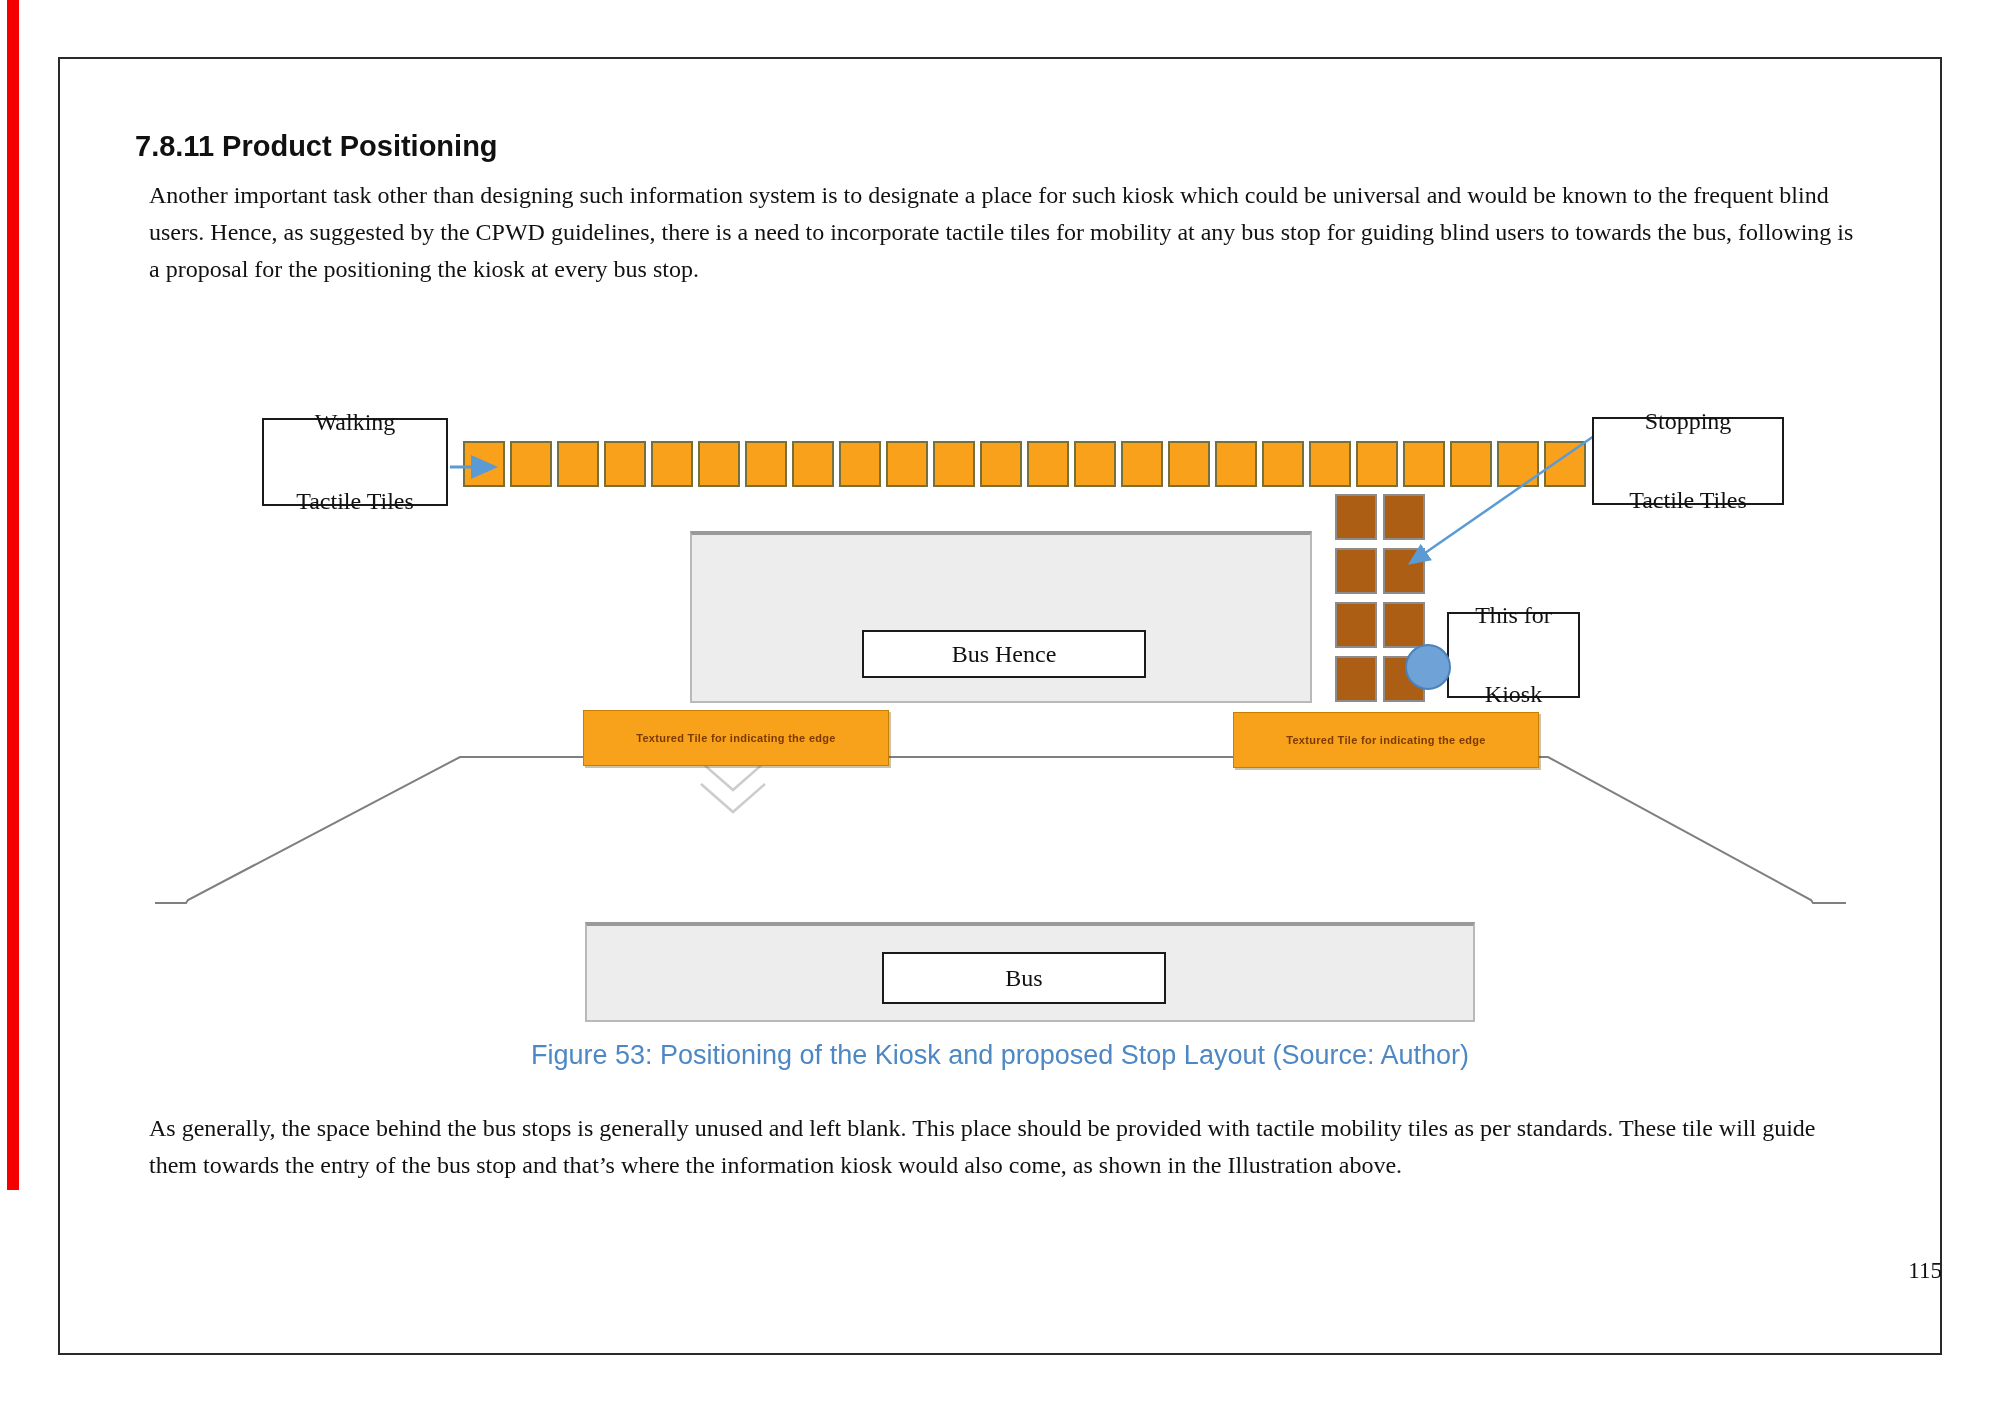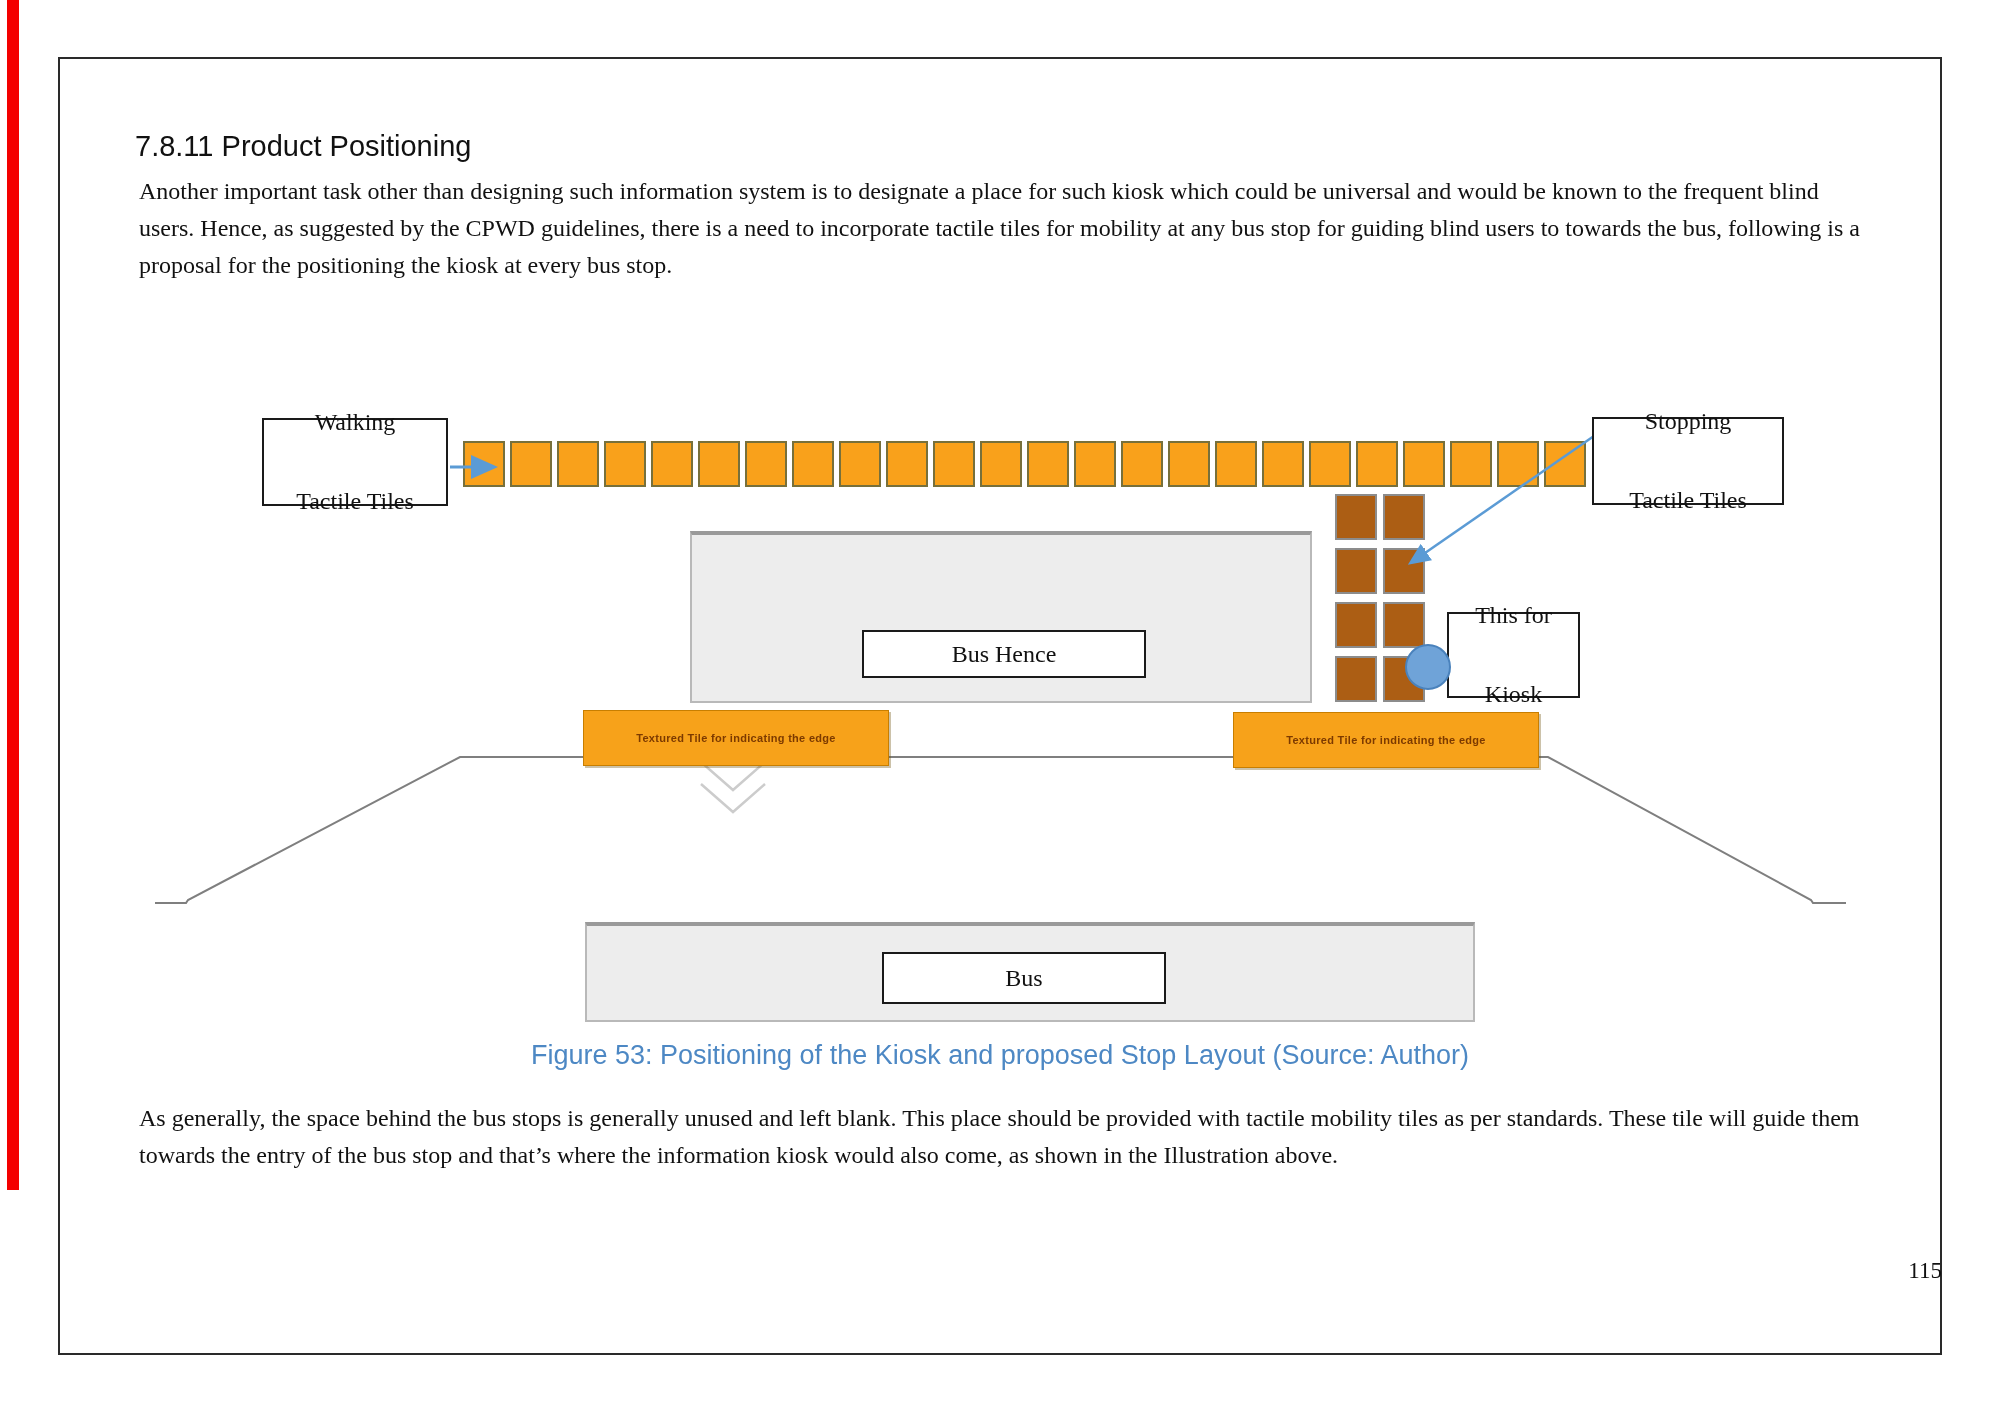--- a/index.html
+++ b/index.html
@@ -12,25 +12,25 @@
     position:absolute;left:58px;top:57px;width:1884px;height:1298px;
     border:2px solid #2a2a2a;box-sizing:border-box;background:#fff;
   }
   .red-margin{
     position:absolute;left:7px;top:0;width:12px;height:1190px;
     background:var(--red-margin-line,#f40000);
   }
   
   .content{position:absolute;left:135px;top:130px;width:1737px;}
   h1.heading{
-    font-family:"Liberation Sans", sans-serif;font-weight:normal;
+    font-family:"Liberation Sans", sans-serif;font-weight:bold;
     font-size:29px;margin:0 0 10px 0;color:#111;
   }
   p.body-text{
-    font-size:24px;line-height:37px;margin:4px;text-align:left;color:#111;
+    font-size:24px;line-height:37px;margin:14px;text-align:left;color:#111;
   }
   .para2{position:absolute;left:135px;top:1096px;width:1737px;}
   .caption{
     position:absolute;left:58px;top:1040px;width:1884px;text-align:center;
     font-family:Liberation Sans, sans-serif;font-size:27px;
     color:var(--caption-blue,#4d88c4);
   }
   .page-number{
     position:absolute;left:58px;top:1258px;width:1884px;text-align:right;
     font-size:23px;color:#111;

